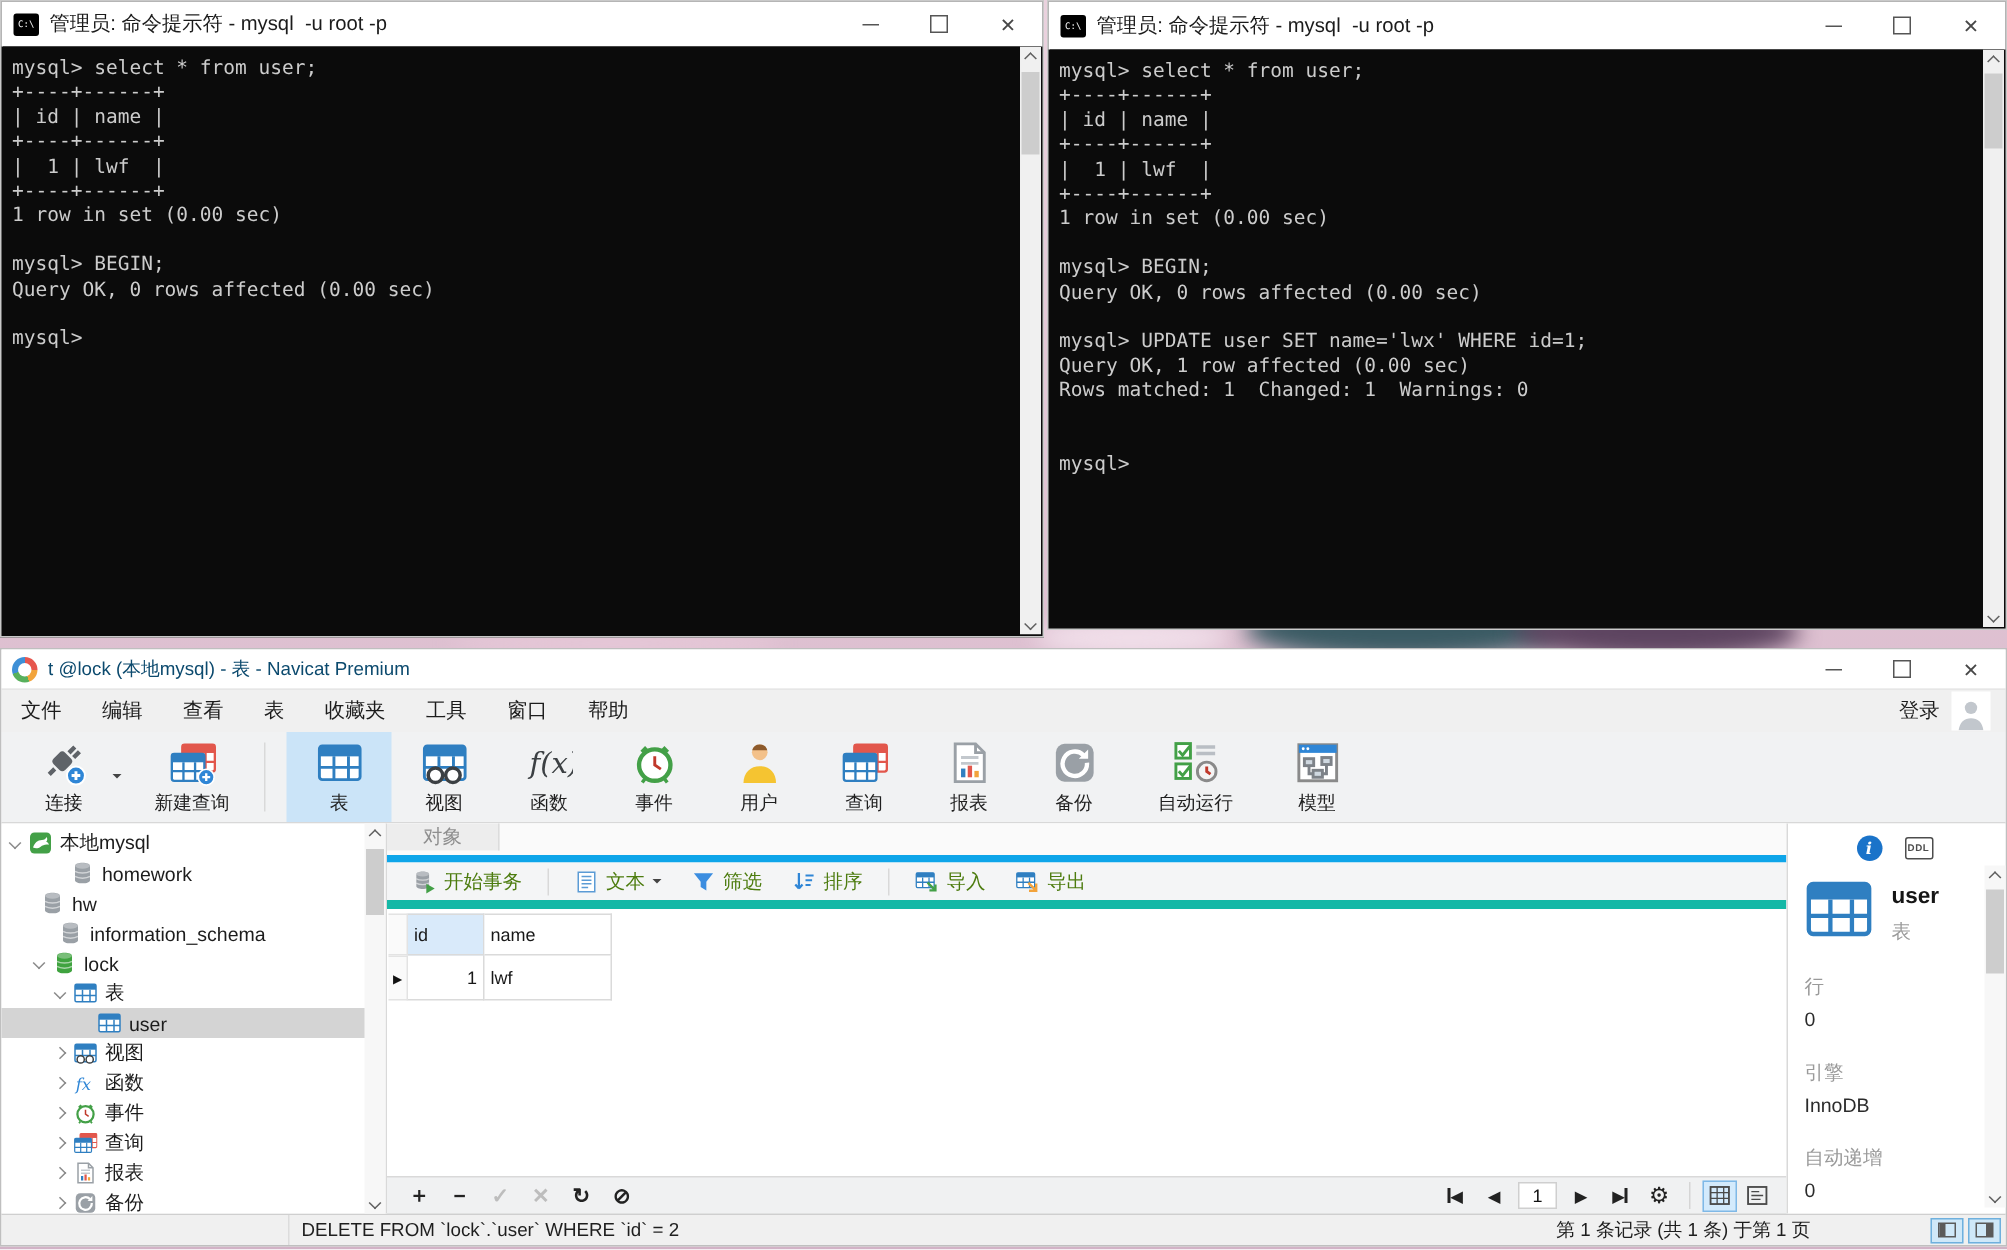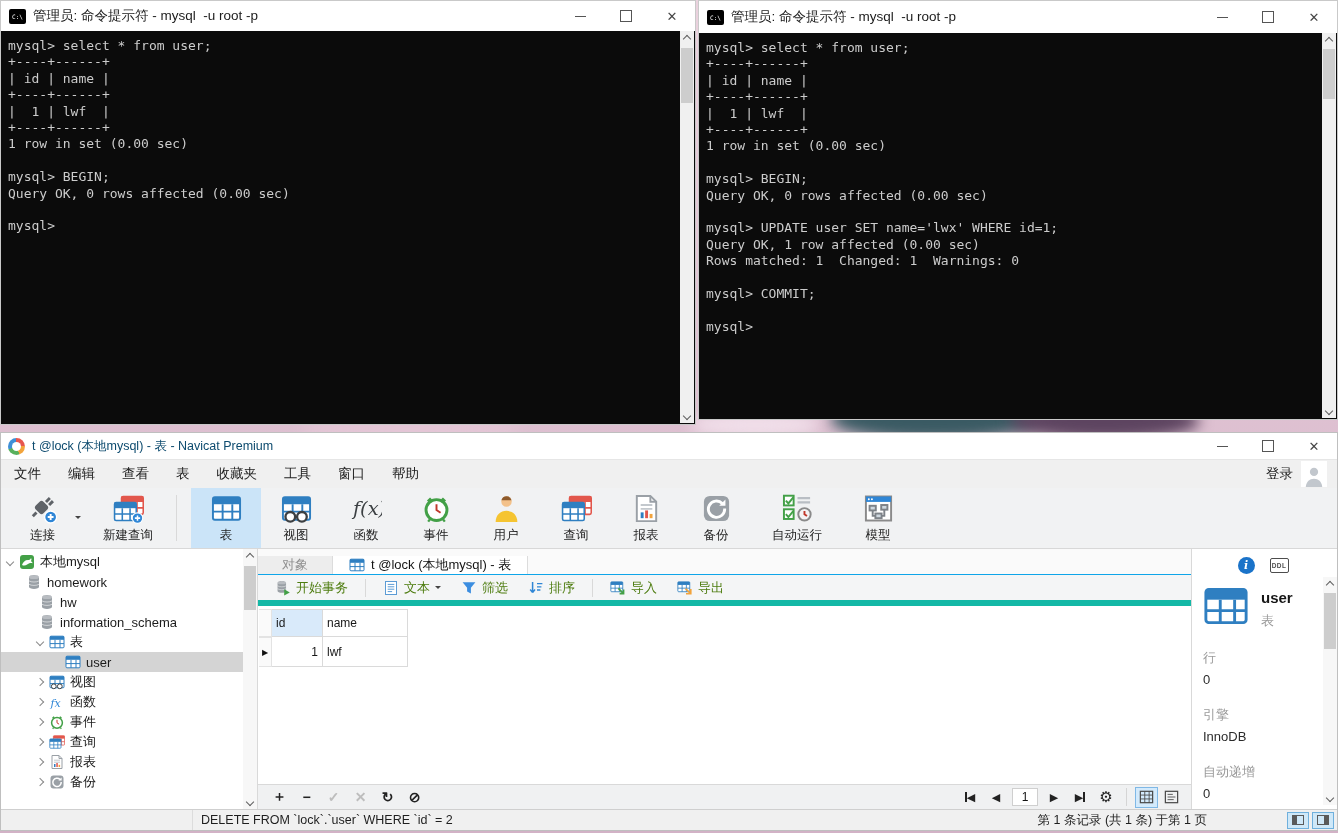--- a/index.html
+++ b/index.html
@@ -64,21 +64,21 @@
   .trow.sel{background:#d4d4d4}
   .trow .chev{flex:0 0 auto;margin-right:1px}
   .ti{width:16px;height:16px;flex:0 0 auto}
   .side-sb{position:absolute;top:0;bottom:0;right:0;width:14px;background:#f7f7f7}
   .side-sb .sb-thumb{top:17px;height:44px}
   .side-sb .sb-ar{position:absolute;left:0;width:100%}
   .side-sb .ar-d{bottom:0}
 
   
   .nv-center{flex:1;display:flex;flex-direction:column;min-width:0;background:#fff}
-  .tabbar{height:26px;background:#fafafa;border-bottom:1px solid #0ea5e9;display:flex;align-items:flex-end}
+  .tabbar{height:26px;background:#fafafa;border-bottom:5px solid #0ea5e9;display:flex;align-items:flex-start}
   .tab{display:flex;align-items:center;gap:6px;padding:0 16px;font-size:13px}
   .tab-obj{color:#8f8f8f;background:#ededed;border-right:1px solid #dcdcdc;padding:0 24px}
   .tab-act{background:#fff;color:#141414;border-right:1px solid #dcdcdc}
   .gtoolbar{height:31px;background:#f4f5f6;border-bottom:6px solid #14b8a6;display:flex;align-items:center;gap:6px;padding-left:10px;font-size:13px;color:#4d7c0f}
   .gbtn{display:flex;align-items:center;gap:5px;padding:0 7px;height:24px}
   .g-sep{width:1px;height:18px;background:#d9d9d9;margin:0 4px}
   .gi{width:16px;height:16px}
   
   .gridwrap{flex:1;background:#fff;padding:3px 0 0 1px}
   .g-head,.g-row{display:flex}
@@ -236,21 +236,20 @@
         <div class="tline">+----+------+</div>
         <div class="tline">1 row in set (0.00 sec)</div>
         <div class="tline"></div>
         <div class="tline">mysql&gt; BEGIN;</div>
         <div class="tline">Query OK, 0 rows affected (0.00 sec)</div>
         <div class="tline"></div>
         <div class="tline">mysql&gt; UPDATE user SET name='lwx' WHERE id=1;</div>
         <div class="tline">Query OK, 1 row affected (0.00 sec)</div>
         <div class="tline">Rows matched: 1  Changed: 1  Warnings: 0</div>
         <div class="tline"></div>
-        <div class="tline">mysql&gt; COMMIT;</div>
         <div class="tline"></div>
         <div class="tline">mysql&gt;</div>
       </div>
       <div class="sb">
         <span class="sb-ar">
             <span class="chev u"></span>
           </span>
         <span class="sb-thumb" style="top:16px;height:50px"></span>
         <span class="sb-ar" style="position:absolute;bottom:0">
             <span class="chev d"></span>
@@ -406,37 +405,44 @@
 
       <div class="nv-side">
         <div class="trow" style="padding-left:6px">
           <span class="chev d"></span>
           <svg class="ti" viewBox="0 0 16 16">
               <rect x="1" y="1" width="14" height="14" rx="3" fill="#43a047"></rect>
               <path d="M3 11c1-3 3-5 6-5 1.5 0 2.5-.6 3-2 .8 1.2.6 2.4-.2 3.2 1 .3 1.6 1 1.8 2-2.5-.5-4 .3-5.5 1.3S5 12 3 11z" fill="#fff"></path>
             </svg>
           <span>本地mysql</span>
         </div>
-        <div class="trow" style="padding-left:25px">
+        <div class="trow" style="padding-left:46px">
           <svg class="ti" viewBox="0 0 16 16" style="color:#9aa0a6">
               <use href="#dbcyl"></use>
             </svg>
           <span>homework</span>
+        </div>
+        <div class="trow" style="padding-left:26px">
+          <svg class="ti" viewBox="0 0 16 16" style="color:#9aa0a6">
+              <use href="#dbcyl"></use>
+            </svg>
+          <span>hw</span>
         </div>
         <div class="trow" style="padding-left:38px">
           <svg class="ti" viewBox="0 0 16 16" style="color:#9aa0a6">
               <use href="#dbcyl"></use>
             </svg>
-          <span>hw</span>
-        </div>
-        <div class="trow" style="padding-left:38px">
-          <svg class="ti" viewBox="0 0 16 16" style="color:#9aa0a6">
+          <span>information_schema</span>
+        </div>
+        <div class="trow" style="padding-left:22px">
+          <span class="chev d"></span>
+          <svg class="ti" viewBox="0 0 16 16" style="color:#3fa33f">
               <use href="#dbcyl"></use>
             </svg>
-          <span>information_schema</span>
+          <span>lock</span>
         </div>
         <div class="trow" style="padding-left:36px">
           <span class="chev d"></span>
           <svg class="ti" viewBox="0 0 16 16">
               <use href="#tbl"></use>
             </svg>
           <span>表</span>
         </div>
         <div class="trow sel" style="padding-left:64px">
           <svg class="ti" viewBox="0 0 16 16">
@@ -502,26 +508,20 @@
               <span class="chev d"></span>
             </span>
         </div>
       </div>
 
       <div class="nv-center">
         <div class="tabbar">
           <div class="tab tab-obj">
               <span>对象</span>
             </div>
-          <div class="tab tab-act">
-            <svg class="gi" viewBox="0 0 16 16">
-                <use href="#tbl"></use>
-              </svg>
-            <span>t @lock (本地mysql) - 表</span>
-          </div>
         </div>
         <div class="gtoolbar">
           <div class="gbtn">
             <svg class="gi" viewBox="0 0 16 16">
                 <g transform="scale(.85)" style="color:#9aa0a6">
                   <use href="#dbcyl"></use>
                 </g>
                 <path d="M9.2 9.2l5.6 3.2-5.6 3.2z" fill="#43a047"></path>
               </svg>
             <span>开始事务</span>

